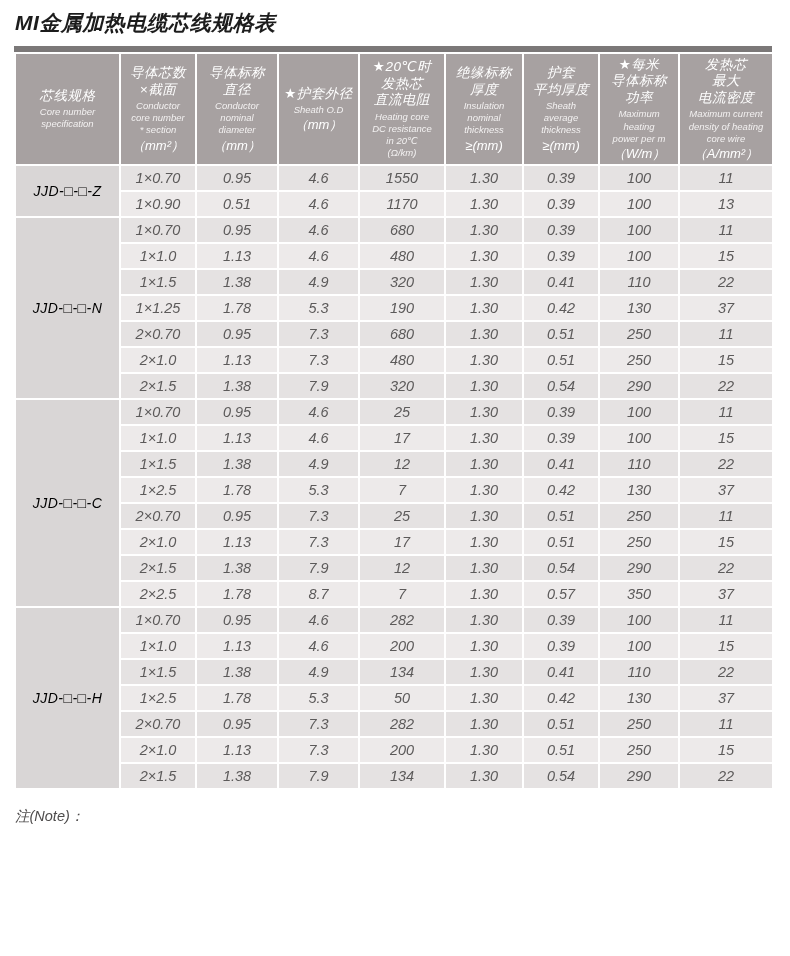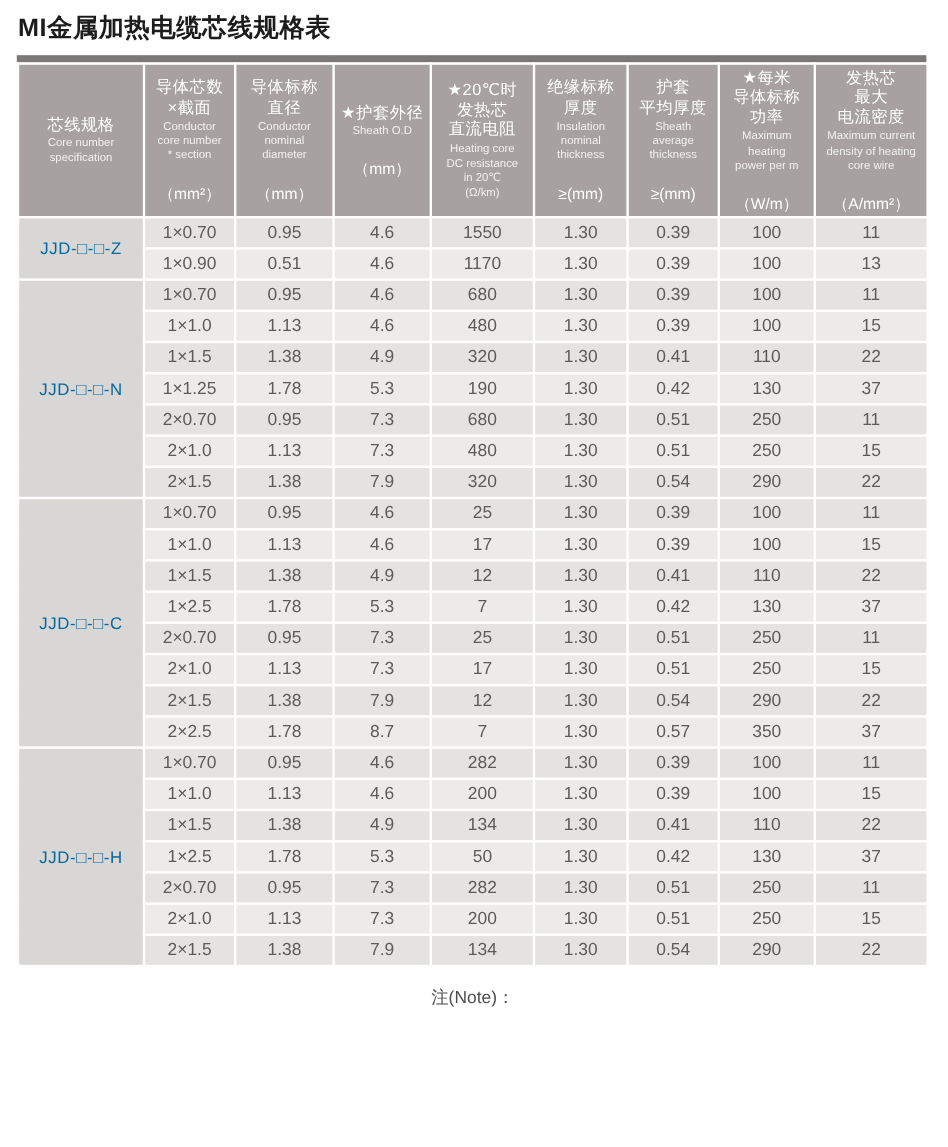--- a/index.html
+++ b/index.html
@@ -10,48 +10,48 @@
     --row-light:#edeaea;
     --data-text:#5c5a5a;
     --note-text:#4e4c4c;
   }
   *{margin:0;padding:0;box-sizing:border-box;}
   html,body{background:#fff;}
   body{
     width:790px;height:956px;overflow:hidden;
     font-family:"Liberation Sans","DejaVu Sans",sans-serif;
   }
-  .page{padding:7px 17px 0 14px;}
+  .page{padding:7px 17px 0 14px;font-style:italic;}
   .page-title{
     font-size:21px;font-weight:bold;color:#1c1c1c;
     letter-spacing:0.5px;margin:2px 0 9px 1px;
   }
   .top-strip{height:6px;background:var(--strip);width:758px;}
   table.spec{
     width:758px;table-layout:fixed;border-collapse:collapse;
   }
   th,td{border:2px solid #fff;text-align:center;vertical-align:middle;}
   thead th{
     background:var(--header-bg);color:#fff;font-weight:normal;
     height:102px;padding:3px 1px;
   }
   .h-zh{font-size:13.5px;line-height:1.22;white-space:pre-line;letter-spacing:0.5px;}
   .h-en{font-size:9.5px;line-height:1.28;white-space:pre-line;color:#f3f1f1;margin-top:2px;}
-  .h-unit{font-size:13px;line-height:1.2;white-space:pre-line;margin-top:17px;}
+  .h-unit{font-size:13px;line-height:1.2;white-space:pre-line;margin-top:1px;}
   .h-unit:empty,.h-en:empty{display:none;}
   td.data-cell{
     height:26px;font-size:14.5px;color:var(--data-text);padding:0;
   }
   tr.row-a td.data-cell{background:var(--row-dark);}
   tr.row-b td.data-cell{background:var(--row-light);}
   td.group-cell{
-    background:var(--group-cell-bg);font-size:14px;color:#0369a1;
+    background:var(--group-cell-bg);font-size:14px;color:#000000;
     letter-spacing:0.5px;
   }
-  .notes{margin:15px 0 0 1px;color:var(--note-text);font-size:14.5px;line-height:1.55;text-align:center;}
+  .notes{margin:15px 0 0 1px;color:var(--note-text);font-size:14.5px;line-height:1.55;}
   .notes .note-line{white-space:pre-line;}
 </style>
 </head>
 <body>
 
 <div class="page">
 
   <div class="page-title">MI金属加热电缆芯线规格表</div>
 
   <div class="top-strip"></div>

